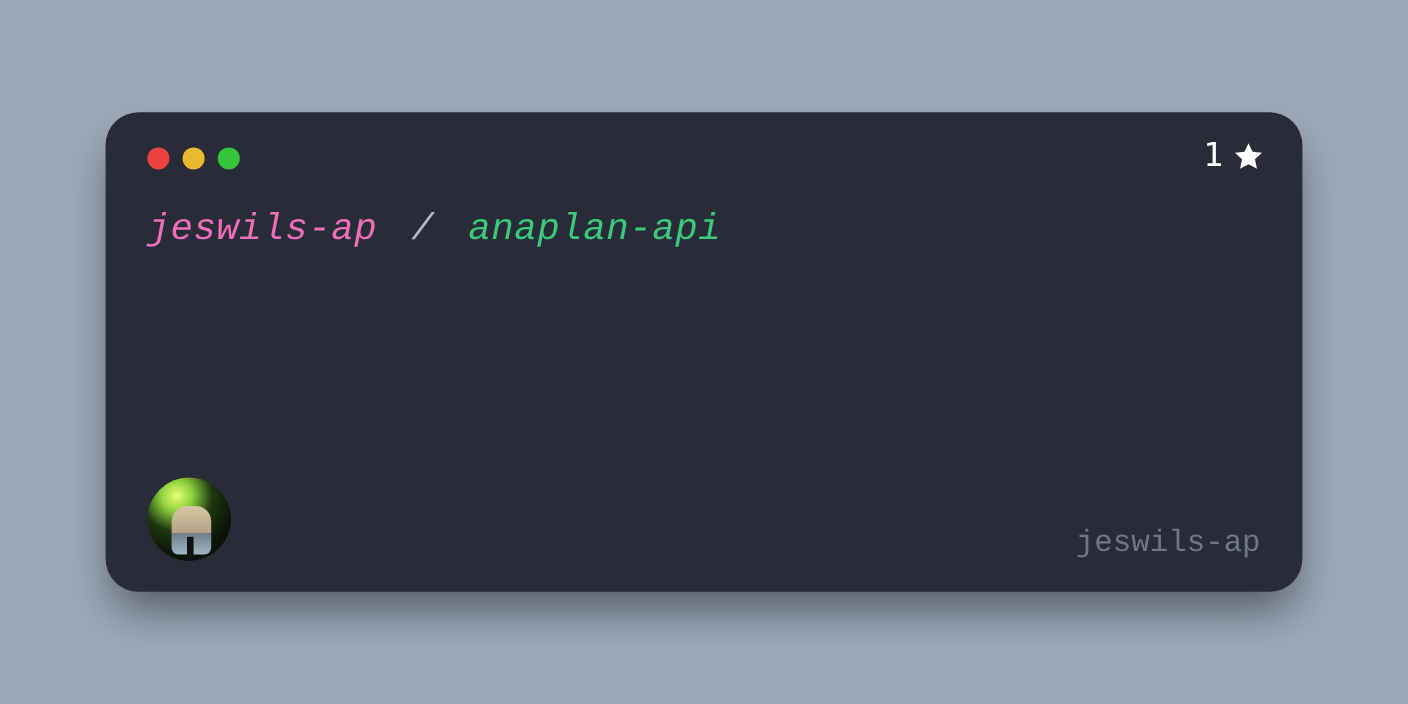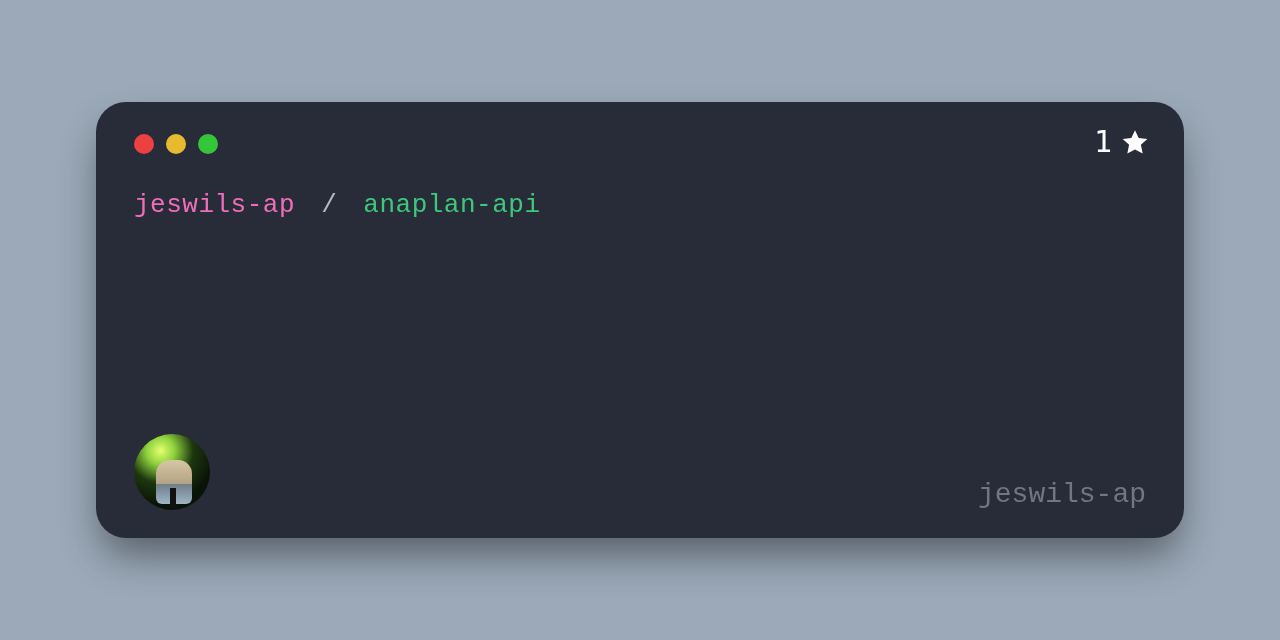--- a/index.html
+++ b/index.html
@@ -47,21 +47,22 @@
     display: flex;
     align-items: center;
     gap: 8px;
     color:#ffffff;
     font-size: 30px;
   }
   .star-wrap .count { font-family: ui-monospace, monospace; }
 
   .title {
     margin-top: 36px;
-    font-size: 26px;
+    font-size: 34px;
+    font-style: italic;
     letter-spacing: 0.5px;
   }
   .title .owner { color:#ee6eba; }
   .title .sep   { color:#b5b9c5; margin: 0 10px; }
   .title .repo  { color:#3cc97a; }
 
   .avatar {
     position: absolute;
     left: 38px;
     bottom: 28px;

